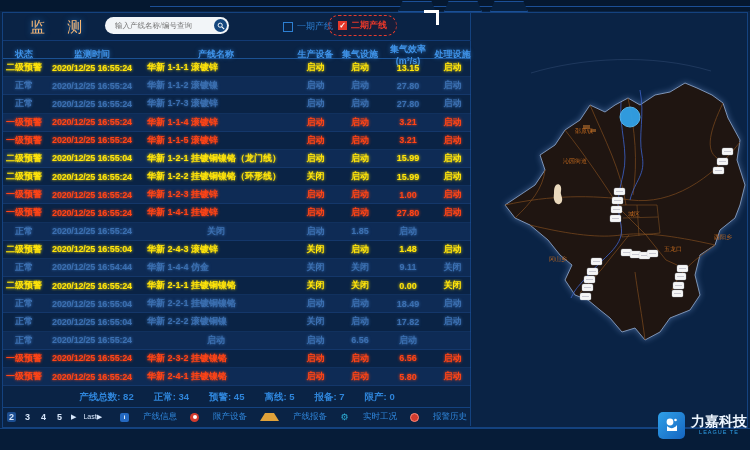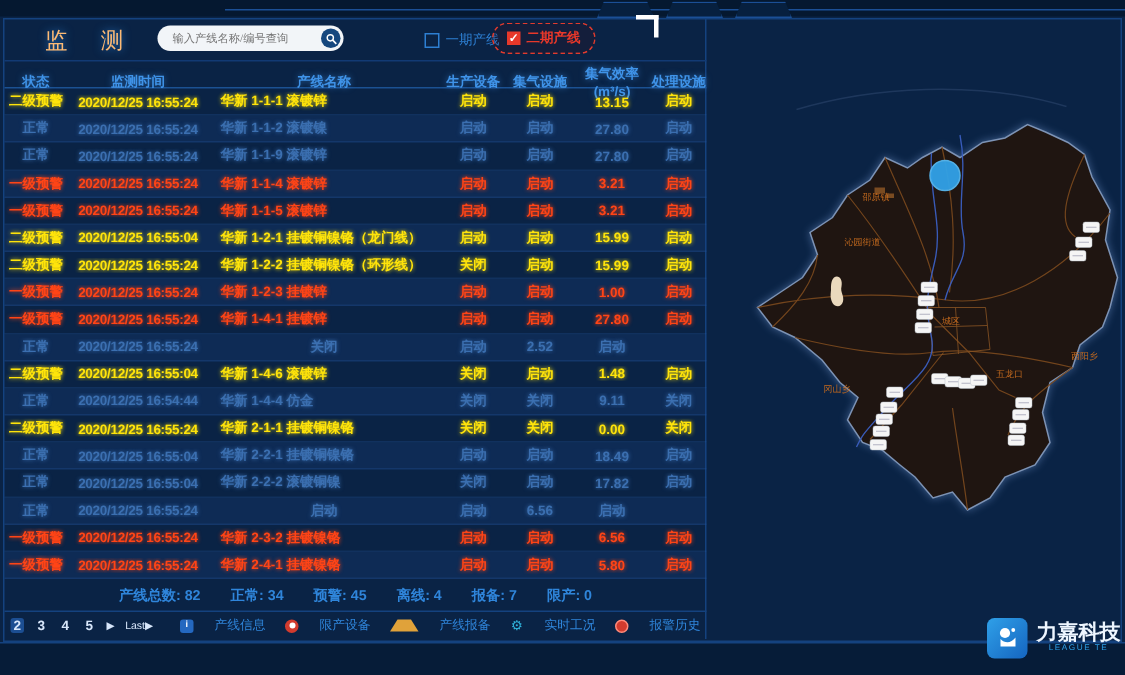--- a/index.html
+++ b/index.html
@@ -136,21 +136,21 @@
         <div class="cell c-time">2020/12/25 16:55:24</div>
         <div class="cell c-name">华新 1-1-2 滚镀镍</div>
         <div class="cell c-prod">启动</div>
         <div class="cell c-gas">启动</div>
         <div class="cell c-eff">27.80</div>
         <div class="cell c-treat">启动</div>
       </div>
       <div class="trow" style="color: rgb(59, 111, 176);">
         <div class="cell c-status">正常</div>
         <div class="cell c-time">2020/12/25 16:55:24</div>
-        <div class="cell c-name">华新 1-1-9 滚镀锌</div>
+        <div class="cell c-name">华新 1-7-3 滚镀锌</div>
         <div class="cell c-prod">启动</div>
         <div class="cell c-gas">启动</div>
         <div class="cell c-eff">27.80</div>
         <div class="cell c-treat">启动</div>
       </div>
       <div class="trow alt" style="color: rgb(255, 68, 22);">
         <div class="cell c-status">一级预警</div>
         <div class="cell c-time">2020/12/25 16:55:24</div>
         <div class="cell c-name">华新 1-1-4 滚镀锌</div>
         <div class="cell c-prod">启动</div>
@@ -201,27 +201,27 @@
         <div class="cell c-prod">启动</div>
         <div class="cell c-gas">启动</div>
         <div class="cell c-eff">27.80</div>
         <div class="cell c-treat">启动</div>
       </div>
       <div class="trow alt" style="color: rgb(59, 111, 176);">
         <div class="cell c-status">正常</div>
         <div class="cell c-time">2020/12/25 16:55:24</div>
         <div class="cell c-prod">关闭</div>
         <div class="cell c-gas">启动</div>
-        <div class="cell c-eff">2.52</div>
+        <div class="cell c-eff">1.85</div>
         <div class="cell c-treat">启动</div>
       </div>
       <div class="trow" style="color: rgb(255, 228, 10);">
         <div class="cell c-status">二级预警</div>
         <div class="cell c-time">2020/12/25 16:55:04</div>
-        <div class="cell c-name">华新 1-4-6 滚镀锌</div>
+        <div class="cell c-name">华新 2-4-3 滚镀锌</div>
         <div class="cell c-prod">关闭</div>
         <div class="cell c-gas">启动</div>
         <div class="cell c-eff">1.48</div>
         <div class="cell c-treat">启动</div>
       </div>
       <div class="trow alt" style="color: rgb(59, 111, 176);">
         <div class="cell c-status">正常</div>
         <div class="cell c-time">2020/12/25 16:54:44</div>
         <div class="cell c-name">华新 1-4-4 仿金</div>
         <div class="cell c-prod">关闭</div>
@@ -281,21 +281,21 @@
         <div class="cell c-gas">启动</div>
         <div class="cell c-eff">5.80</div>
         <div class="cell c-treat">启动</div>
       </div>
     </div>
 
   <div class="summary">
       <span>产线总数: 82</span>
       <span>正常: 34</span>
       <span>预警: 45</span>
-      <span>离线: 4</span>
+      <span>离线: 5</span>
       <span>报备: 7</span>
       <span>限产: 0</span>
     </div>
 
   <div class="bottom-bar">
     <div class="pager">
         <span class="page current">2</span>
         <span class="page">3</span>
         <span class="page">4</span>
         <span class="page">5</span>

